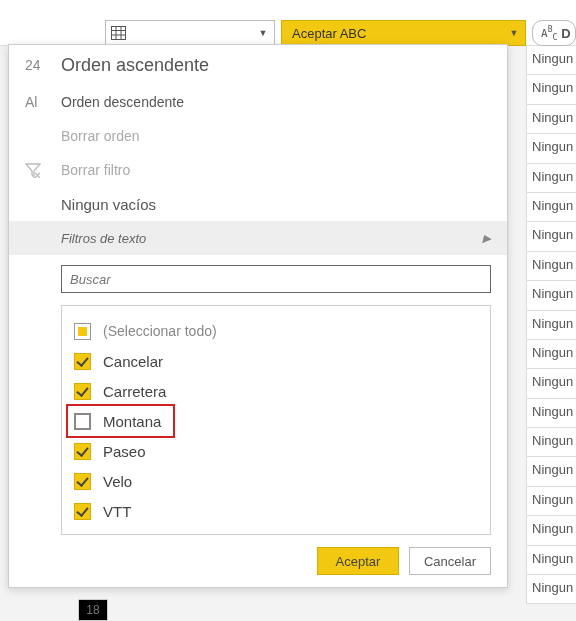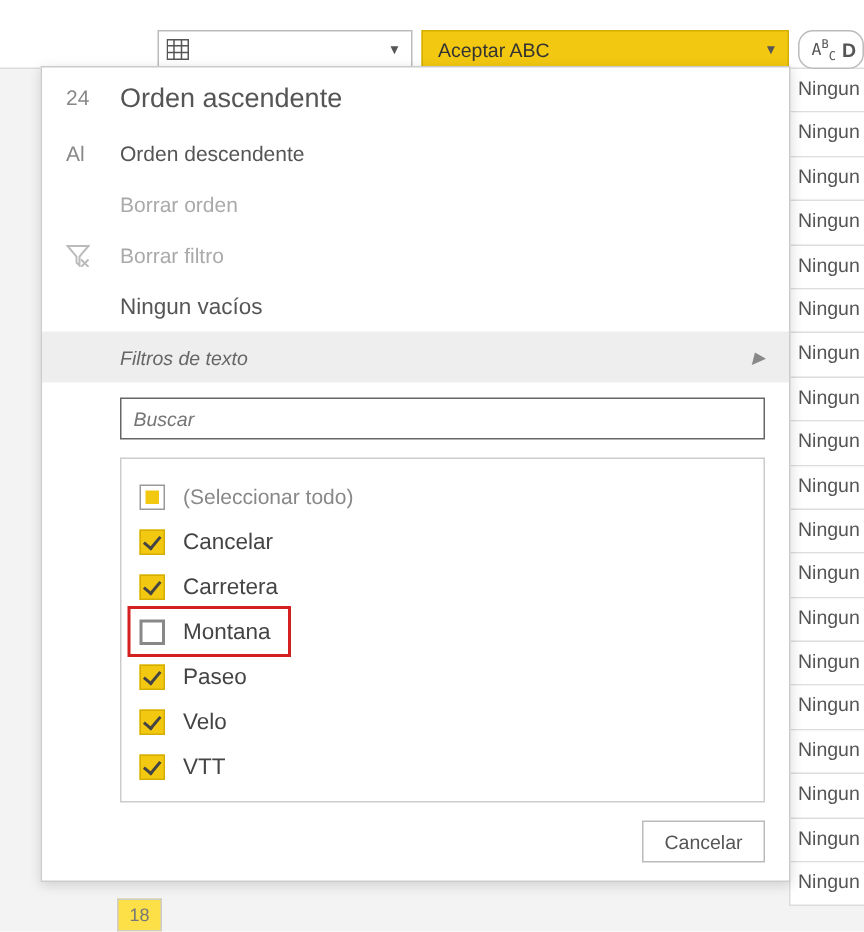--- a/index.html
+++ b/index.html
@@ -80,21 +80,21 @@
     font-size: 13px;
     padding: 5px 0 0 5px;
     white-space: nowrap;
     overflow: hidden;
   }
 
   
   .popup {
     position: absolute;
     top: 44px;
-    left: 27px;
+    left: 8px;
     width: 500px;
     background: #fff;
     border: 1px solid #ccc;
     box-shadow: 0 2px 8px rgba(0,0,0,0.15);
     padding-bottom: 12px;
   }
   .menu-row {
     display: flex;
     align-items: center;
     height: 34px;
@@ -213,21 +213,21 @@
     background: #F2C811;
     border-color: #d4ae00;
     color: #444;
   }
 
   
   .rownum {
     position: absolute;
     left: 78px; bottom: 0;
     width: 30px; height: 22px;
-    background: #fde047;
+    background: #000000;
     border: 1px solid #ccc;
     font-size: 12px; color: #777;
     display: flex; align-items: center; justify-content: center;
   }
 
   svg { display: block; }
 </style>
 </head>
 <body>
 
@@ -350,15 +350,16 @@
           <span class="label">Velo</span>
         </div>
         <div class="chk-row">
           <span class="box checked"></span>
           <span class="label">VTT</span>
         </div>
       </div>
   </div>
 
   <div class="btn-row">
+    <button class="btn primary">Aceptar</button>
     <button class="btn">Cancelar</button>
   </div>
 </div>
 
 </body></html>

